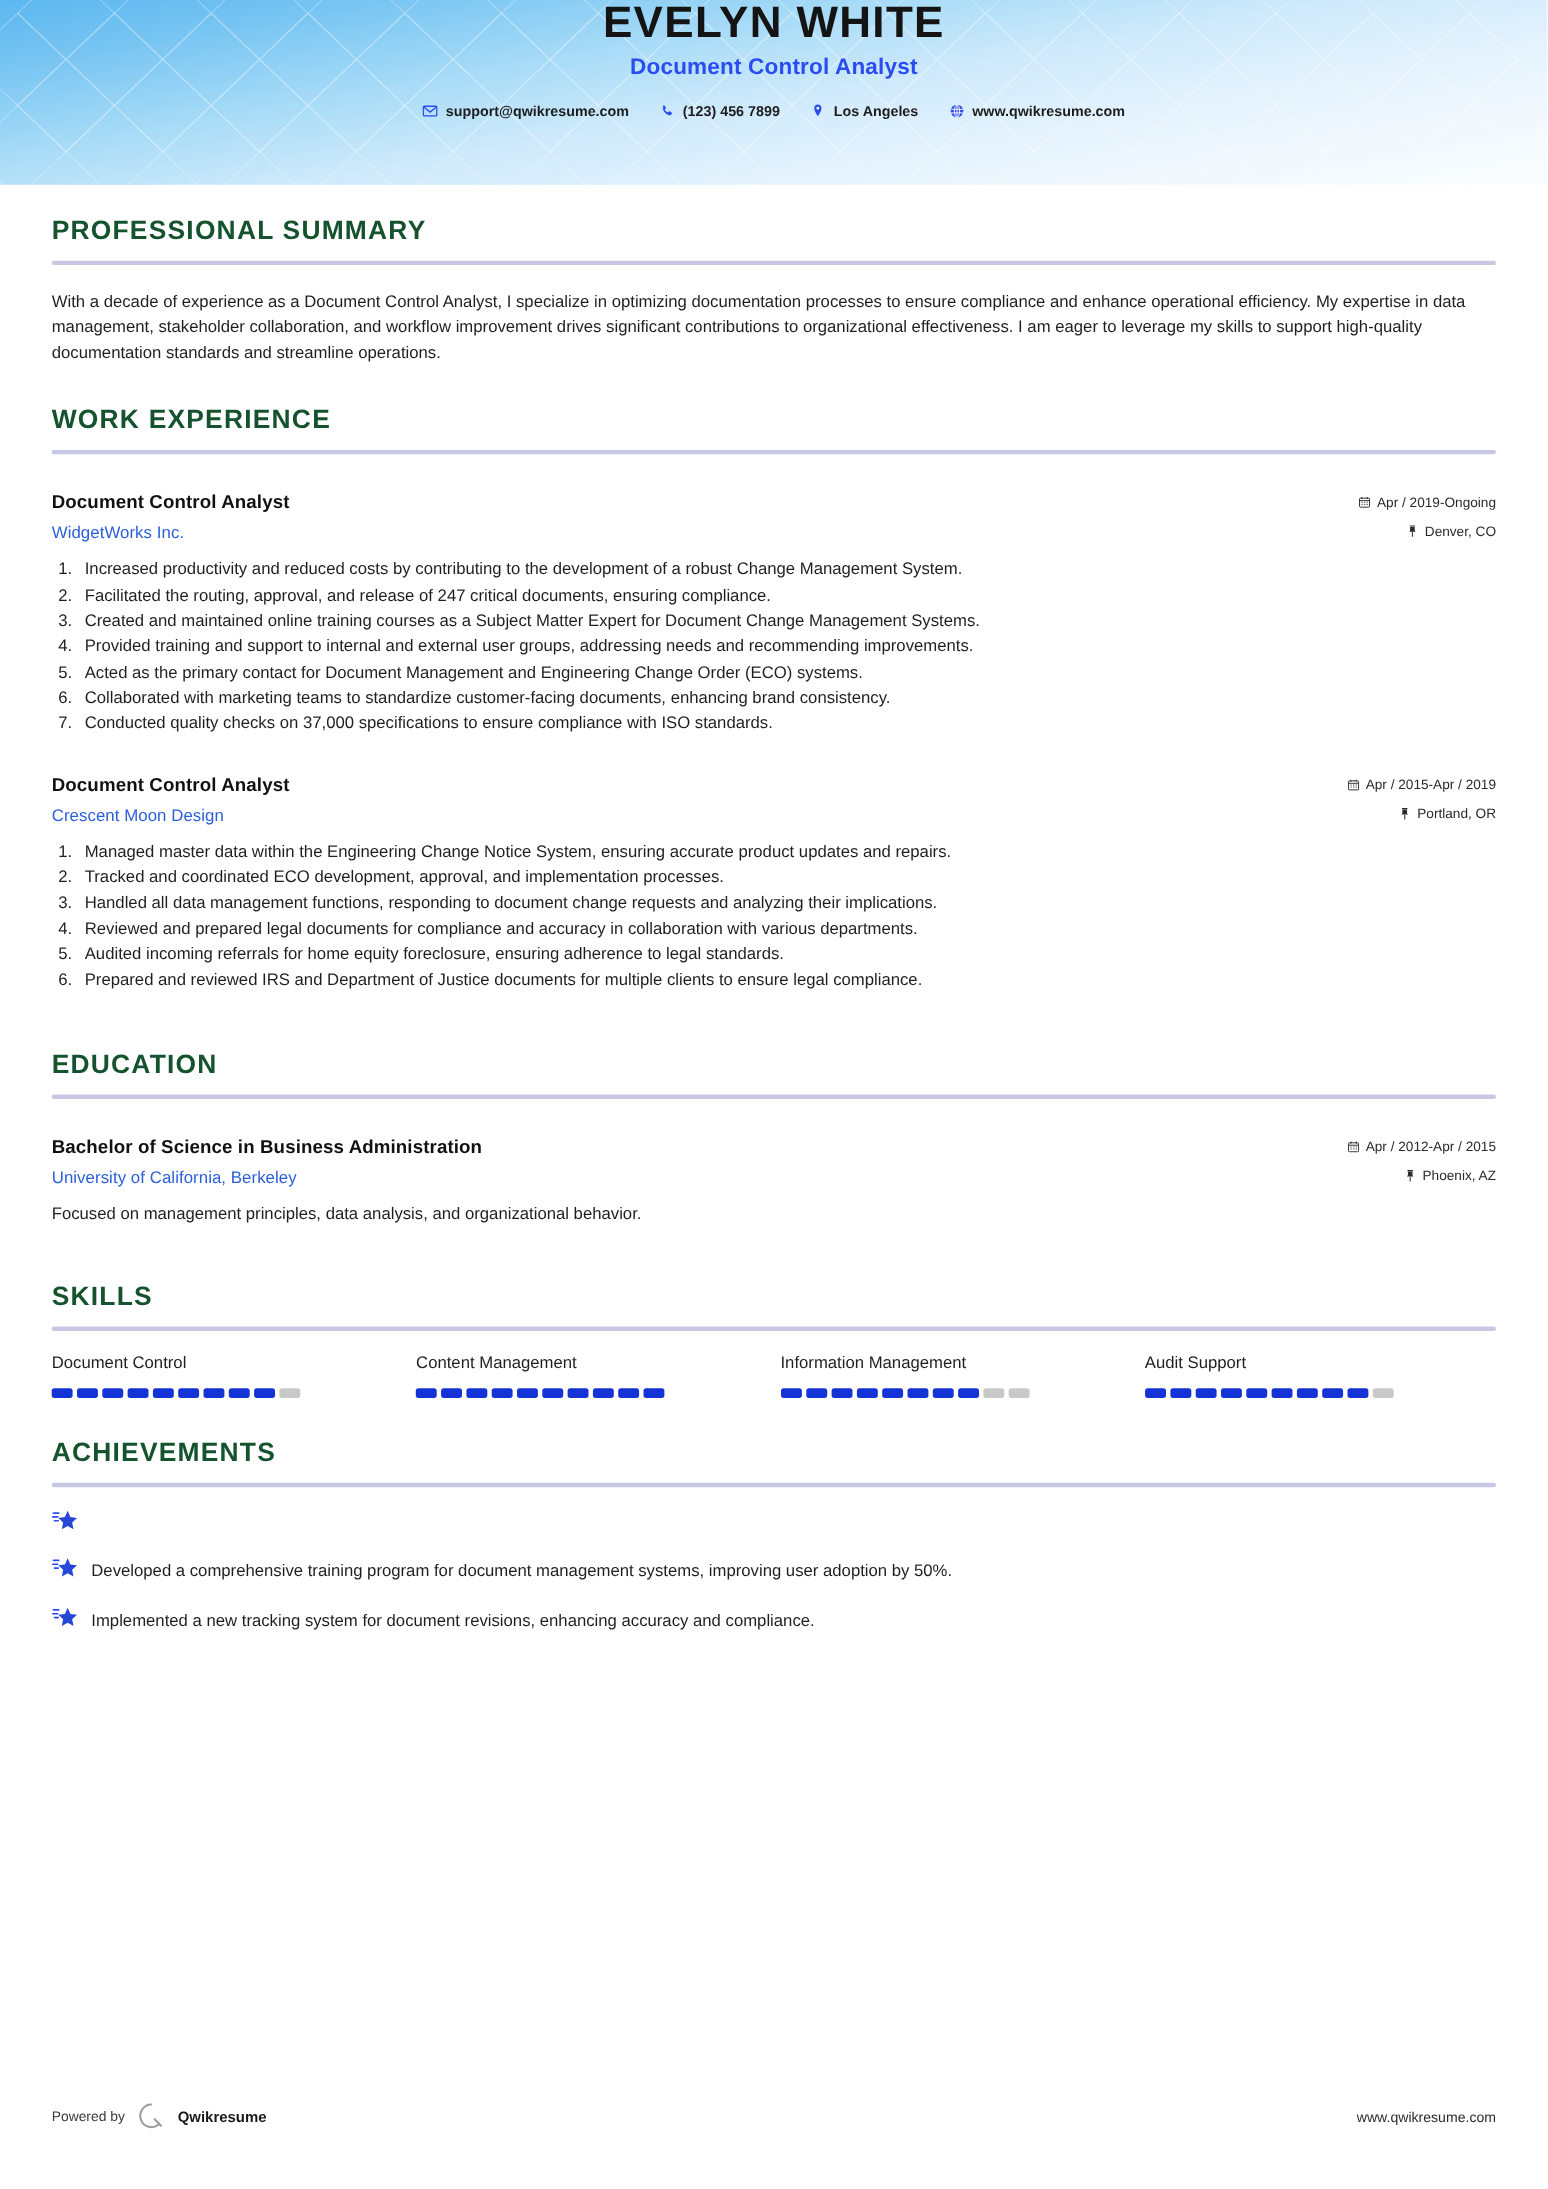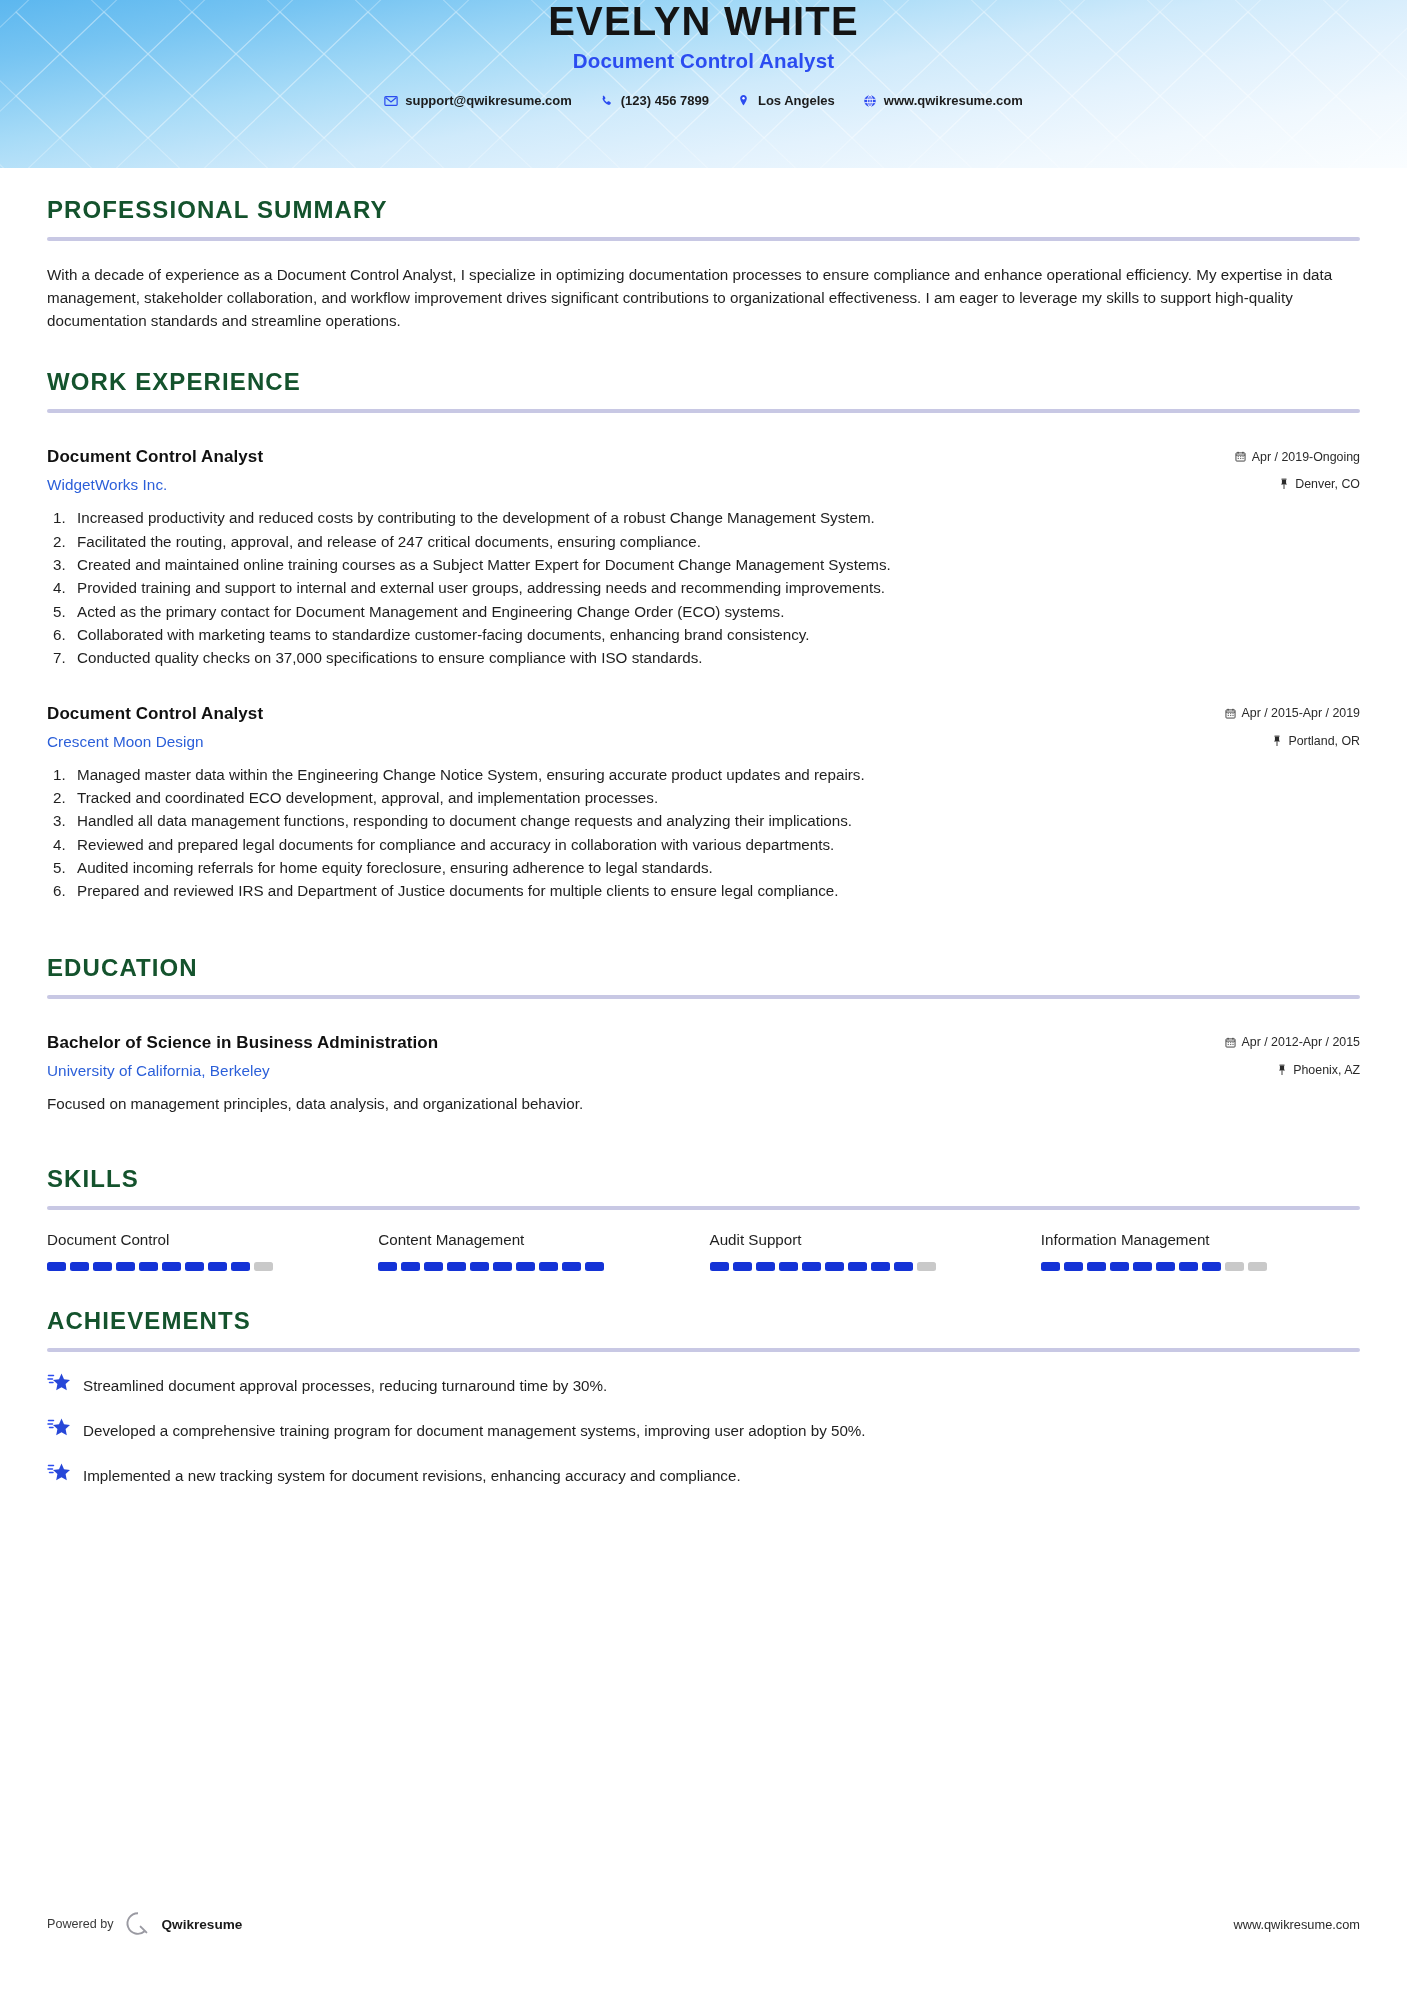--- a/index.html
+++ b/index.html
@@ -553,65 +553,64 @@
               <span class="seg"></span>
               <span class="seg"></span>
               <span class="seg"></span>
               <span class="seg"></span>
               <span class="seg"></span>
               <span class="seg"></span>
               <span class="seg"></span>
             </div>
         </div>
         <div>
+          <div class="skill-name">Information Management</div>
+          <div class="skill-bar">
+              <span class="seg"></span>
+              <span class="seg"></span>
+              <span class="seg"></span>
+              <span class="seg"></span>
+              <span class="seg"></span>
+              <span class="seg"></span>
+              <span class="seg"></span>
+              <span class="seg"></span>
+              <span class="seg off"></span>
+              <span class="seg off"></span>
+            </div>
+        </div>
+        <div>
           <div class="skill-name">Audit Support</div>
           <div class="skill-bar">
               <span class="seg"></span>
               <span class="seg"></span>
               <span class="seg"></span>
               <span class="seg"></span>
               <span class="seg"></span>
               <span class="seg"></span>
               <span class="seg"></span>
               <span class="seg"></span>
               <span class="seg"></span>
-              <span class="seg off"></span>
-            </div>
-        </div>
-        <div>
-          <div class="skill-name">Information Management</div>
-          <div class="skill-bar">
-              <span class="seg"></span>
-              <span class="seg"></span>
-              <span class="seg"></span>
-              <span class="seg"></span>
-              <span class="seg"></span>
-              <span class="seg"></span>
-              <span class="seg"></span>
-              <span class="seg"></span>
-              <span class="seg off"></span>
               <span class="seg off"></span>
             </div>
         </div>
       </div>
     </div>
 
     <div class="section sp-ach">
       <div class="section-title">ACHIEVEMENTS</div>
       <div class="section-rule"></div>
 
       <div class="ach-list">
         <div class="ach-item">
           <span class="star">
             <svg viewBox="0 0 24 22" width="24" height="22">
               <path d="M1.5 3.5 H6.5 M1 7 H5.5 M2.5 10.5 H6" stroke="#2b4cf0" stroke-width="1.5" stroke-linecap="round" fill="none"></path>
               <path d="M14.5 1.5 L17 7.2 L23 7.9 L18.6 12.1 L19.8 18.2 L14.5 15.2 L9.2 18.2 L10.4 12.1 L6 7.9 L12 7.2 Z" fill="#2747d8"></path>
             </svg>
           </span>
-          <div class="ach-text">Streamlined document approval processes, reducing turnaround time by 30%.</div>
         </div>
 
         <div class="ach-item">
           <span class="star">
             <svg viewBox="0 0 24 22" width="24" height="22">
               <path d="M1.5 3.5 H6.5 M1 7 H5.5 M2.5 10.5 H6" stroke="#2b4cf0" stroke-width="1.5" stroke-linecap="round" fill="none"></path>
               <path d="M14.5 1.5 L17 7.2 L23 7.9 L18.6 12.1 L19.8 18.2 L14.5 15.2 L9.2 18.2 L10.4 12.1 L6 7.9 L12 7.2 Z" fill="#2747d8"></path>
             </svg>
           </span>
           <div class="ach-text">Developed a comprehensive training program for document management systems, improving user adoption by 50%.</div>

